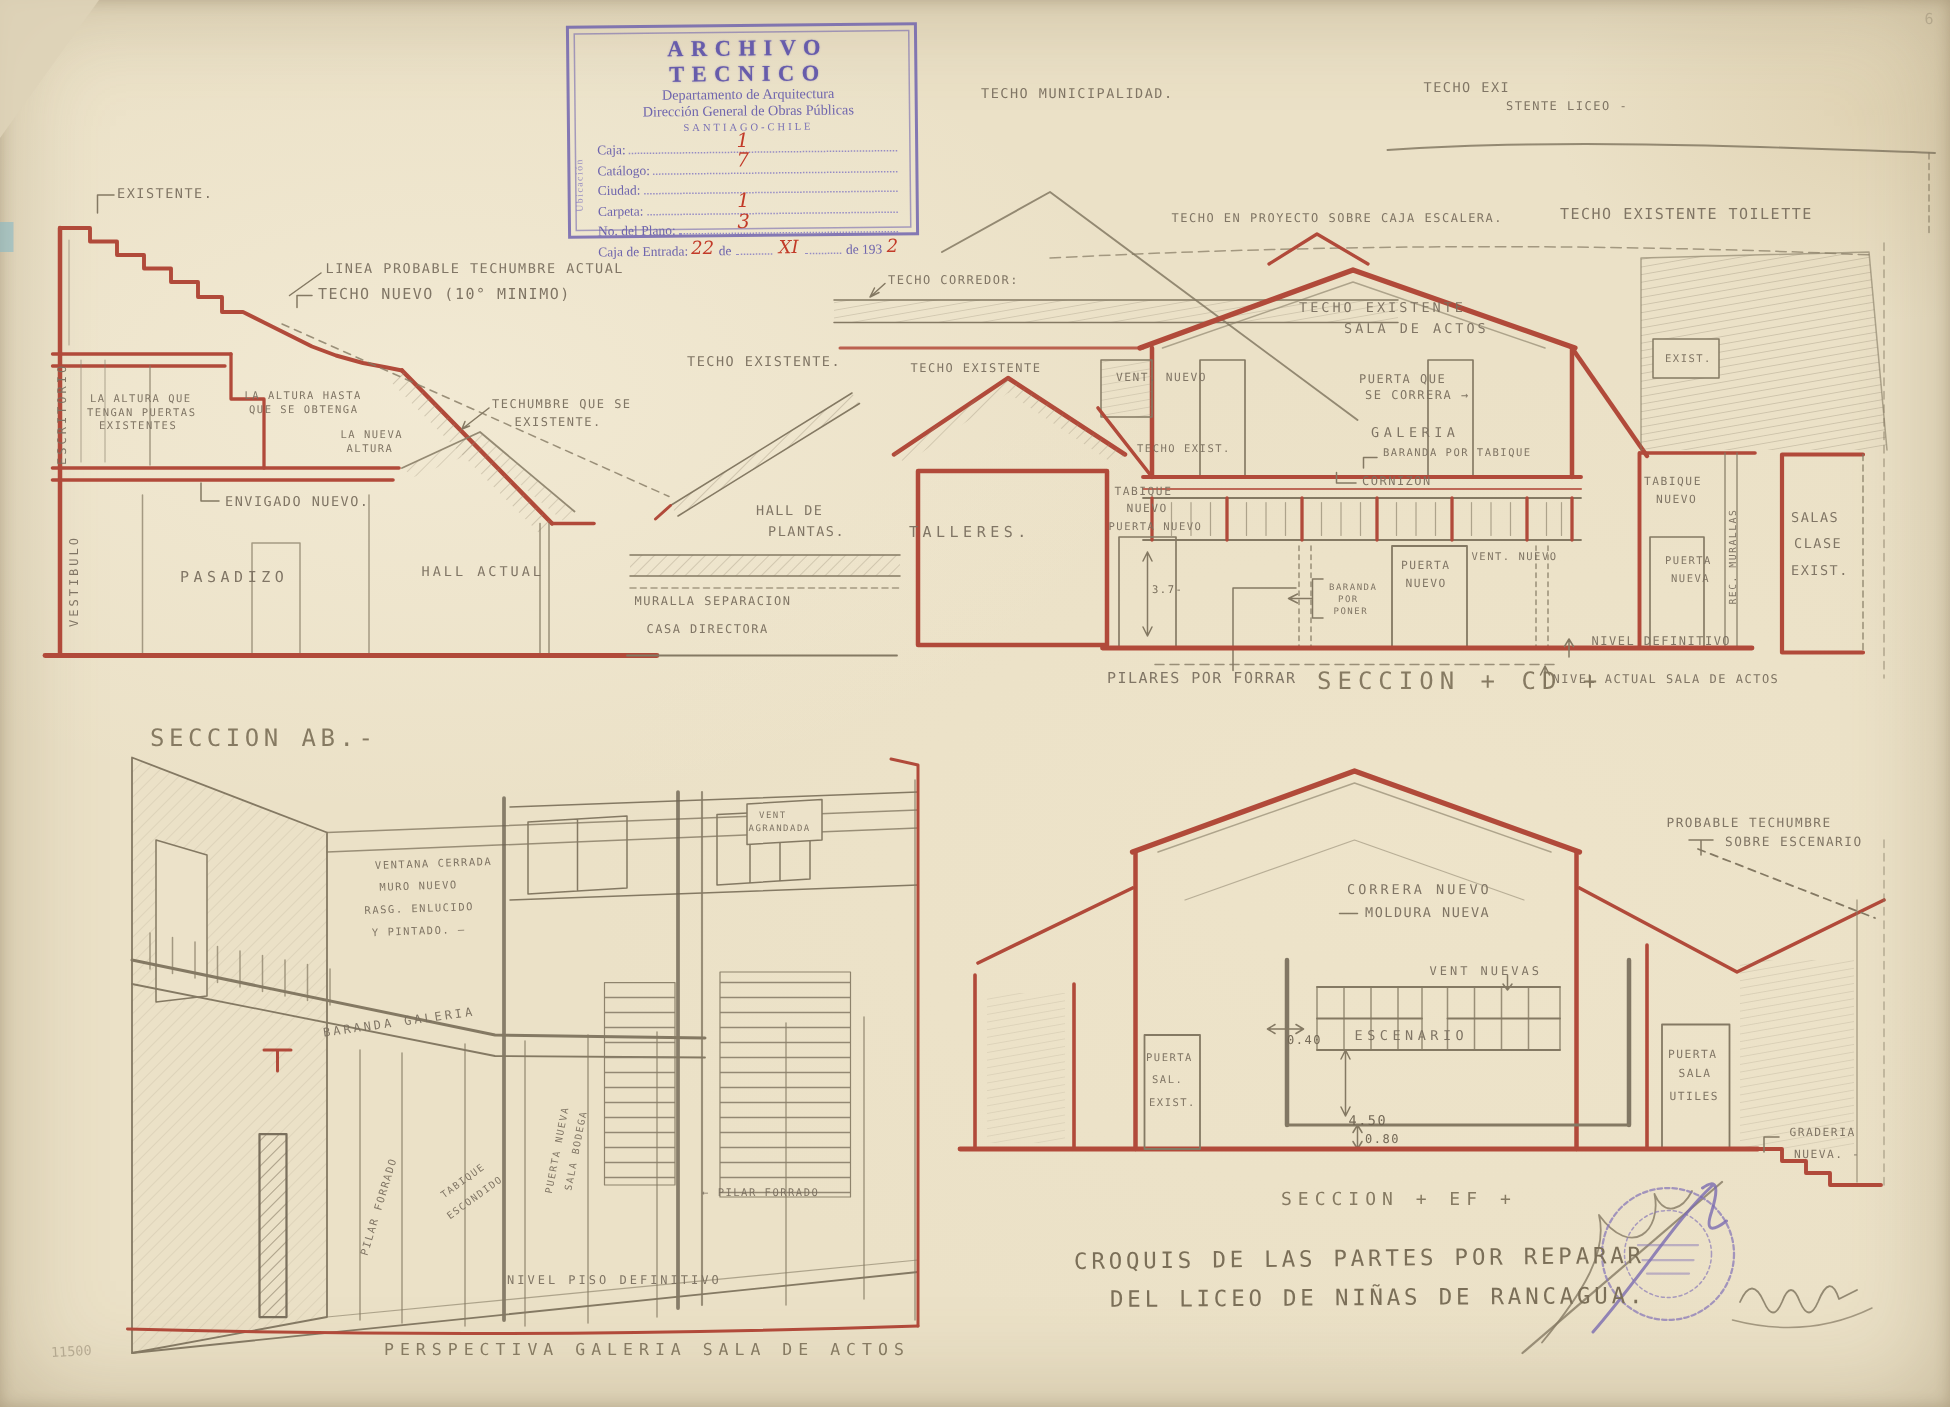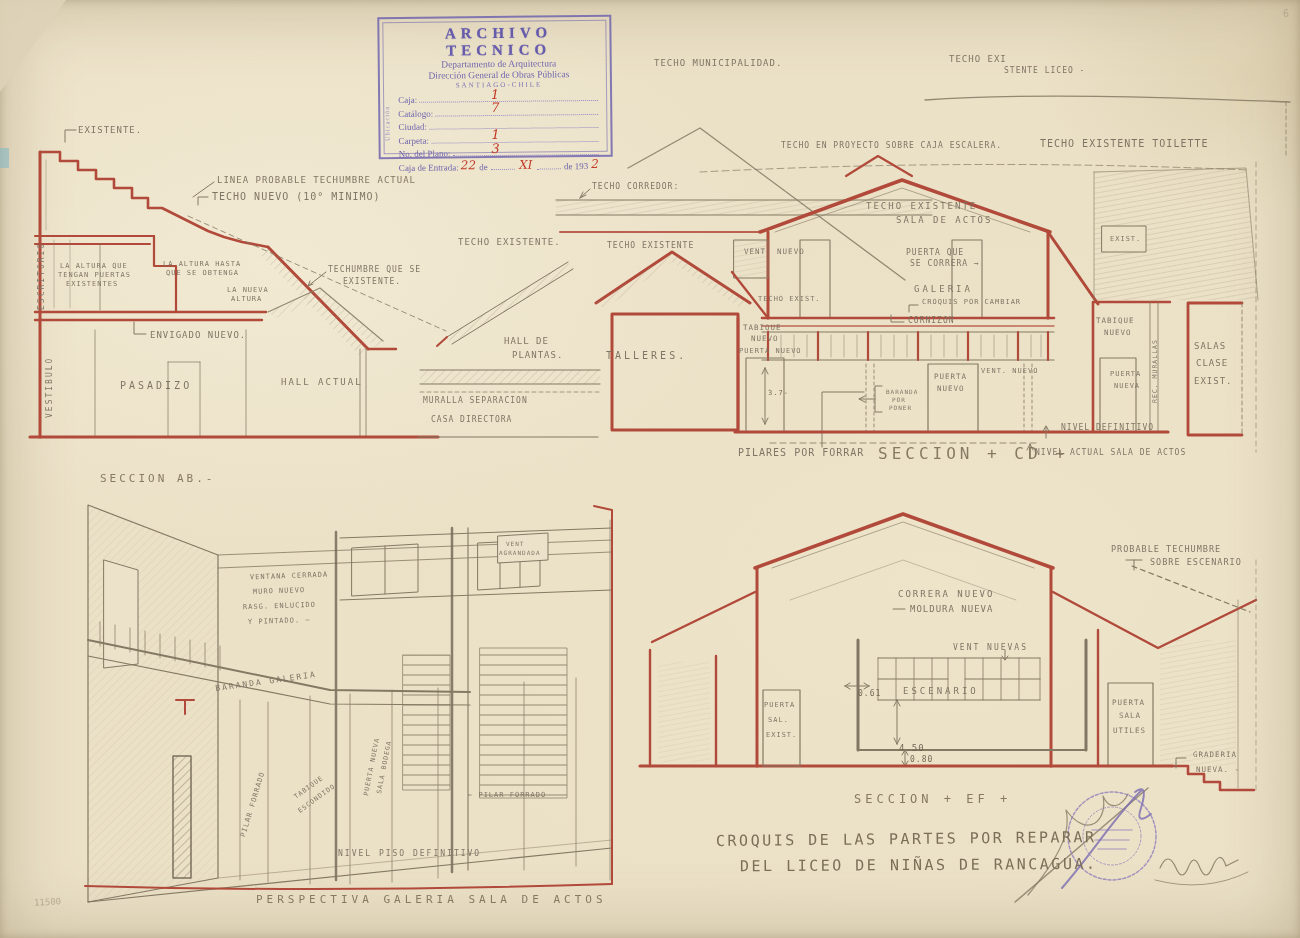--- a/index.html
+++ b/index.html
@@ -262,21 +262,21 @@
 <span class="lbl" style="left:163px;top:261px;font-size:7px">LA ALTURA HASTA</span>
 <span class="lbl" style="left:166px;top:270px;font-size:7px">QUE SE OBTENGA</span>
 <span class="lbl" style="left:227px;top:287px;font-size:7px">LA NUEVA</span>
 <span class="lbl" style="left:231px;top:296px;font-size:7px">ALTURA</span>
 <span class="lbl" style="left:328px;top:266px;font-size:8px">TECHUMBRE QUE SE</span>
 <span class="lbl" style="left:343px;top:278px;font-size:8px">EXISTENTE.</span>
 <span class="lbl" style="left:150px;top:331px">ENVIGADO NUEVO.</span>
 <span class="lbl vert" style="left:46px;top:418px;font-size:8px;letter-spacing:2px">VESTIBULO</span>
 <span class="lbl" style="left:120px;top:381px;font-size:10px;letter-spacing:3px">PASADIZO</span>
 <span class="lbl" style="left:281px;top:378px;letter-spacing:2px">HALL ACTUAL</span>
-<span class="lbl cap" style="left:100px;top:473px;font-size:11px">SECCION AB.-</span>
+<span class="lbl cap" style="left:100px;top:484px;font-size:16px">SECCION AB.-</span>
 
 <span class="lbl" style="left:458px;top:238px">TECHO EXISTENTE.</span>
 <span class="lbl" style="left:504px;top:337px">HALL DE</span>
 <span class="lbl" style="left:512px;top:351px">PLANTAS.</span>
 <span class="lbl" style="left:423px;top:397px;font-size:8px">MURALLA SEPARACION</span>
 <span class="lbl" style="left:431px;top:416px;font-size:8px">CASA DIRECTORA</span>
 <span class="lbl" style="left:592px;top:183px;font-size:8px">TECHO CORREDOR:</span>
 <span class="lbl" style="left:607px;top:242px;font-size:8px">TECHO EXISTENTE</span>
 <span class="lbl" style="left:606px;top:351px;font-size:10px;letter-spacing:3px">TALLERES.</span>
 
@@ -284,21 +284,21 @@
 <span class="lbl" style="left:949px;top:55px">TECHO EXI</span>
 <span class="lbl" style="left:1004px;top:67px;font-size:8px">STENTE  LICEO -</span>
 <span class="lbl" style="left:781px;top:142px;font-size:8px">TECHO EN PROYECTO SOBRE CAJA ESCALERA.</span>
 <span class="lbl" style="left:1040px;top:139px;font-size: 10px">TECHO EXISTENTE TOILETTE</span>
 <span class="lbl" style="left:866px;top:202px;letter-spacing:2px">TECHO EXISTENTE</span>
 <span class="lbl" style="left:896px;top:216px;letter-spacing:2px">SALA DE ACTOS</span>
 <span class="lbl" style="left:744px;top:248px;font-size:7.5px">VENT. NUEVO</span>
 <span class="lbl" style="left:906px;top:249px;font-size:8px">PUERTA QUE</span>
 <span class="lbl" style="left:910px;top:260px;font-size:8px">SE CORRERA →</span>
 <span class="lbl" style="left:914px;top:285px;letter-spacing:3px">GALERIA</span>
-<span class="lbl" style="left:922px;top:299px;font-size:7px">CROQUIS POR CAMBIAR</span>
+<span class="lbl" style="left:922px;top:299px;font-size:7px">BARANDA POR TABIQUE</span>
 <span class="lbl" style="left:758px;top:296px;font-size:7px">TECHO EXIST.</span>
 <span class="lbl" style="left:908px;top:317px;font-size:8px">CORNIZON</span>
 <span class="lbl" style="left:743px;top:324px;font-size:7.5px">TABIQUE</span>
 <span class="lbl" style="left:751px;top:335px;font-size:7.5px">NUEVO</span>
 <span class="lbl" style="left:739px;top:348px;font-size:7px">PUERTA NUEVO</span>
 <span class="lbl dim" style="left:768px;top:390px;font-size:7px">3.7-</span>
 <span class="lbl" style="left:886px;top:389px;font-size:6px">BARANDA</span>
 <span class="lbl" style="left:892px;top:397px;font-size:6px">POR</span>
 <span class="lbl" style="left:889px;top:405px;font-size:6px">PONER</span>
 <span class="lbl" style="left:934px;top:373px;font-size:7.5px">PUERTA</span>
@@ -333,21 +333,21 @@
 <span class="lbl" style="left:468px;top:792px;font-size:7px">← PILAR FORRADO</span>
 <span class="lbl" style="left:338px;top:850px;font-size:8px;letter-spacing:2px">NIVEL PISO DEFINITIVO</span>
 <span class="lbl cap" style="left:256px;top:894px;font-size:11px;letter-spacing:4px">PERSPECTIVA GALERIA SALA DE ACTOS</span>
 
 <span class="lbl" style="left:1111px;top:545px;font-size:8.5px">PROBABLE TECHUMBRE</span>
 <span class="lbl" style="left:1150px;top:558px;font-size:8.5px">SOBRE ESCENARIO</span>
 <span class="lbl" style="left:898px;top:590px;letter-spacing:2px">CORRERA NUEVO</span>
 <span class="lbl" style="left:910px;top:605px">MOLDURA NUEVA</span>
 <span class="lbl" style="left:953px;top:644px;font-size:8px;letter-spacing:2px">VENT NUEVAS</span>
 <span class="lbl" style="left:903px;top:687px;letter-spacing:3px">ESCENARIO</span>
-<span class="lbl dim" style="left:858px;top:690px;font-size:8px">0.61</span>
+<span class="lbl dim" style="left:858px;top:690px;font-size:8px">0.40</span>
 <span class="lbl dim" style="left:899px;top:744px;font-size:9px">4.50</span>
 <span class="lbl dim" style="left:910px;top:756px;font-size:8px">0.80</span>
 <span class="lbl" style="left:764px;top:702px;font-size:7px">PUERTA</span>
 <span class="lbl" style="left:768px;top:717px;font-size:7px">SAL.</span>
 <span class="lbl" style="left:766px;top:732px;font-size:7px">EXIST.</span>
 <span class="lbl" style="left:1112px;top:699px;font-size:7.5px">PUERTA</span>
 <span class="lbl" style="left:1119px;top:712px;font-size:7.5px">SALA</span>
 <span class="lbl" style="left:1113px;top:727px;font-size:7.5px">UTILES</span>
 <span class="lbl" style="left:1193px;top:751px;font-size:7.5px">GRADERIA</span>
 <span class="lbl" style="left:1196px;top:766px;font-size:7.5px">NUEVA. -</span>

